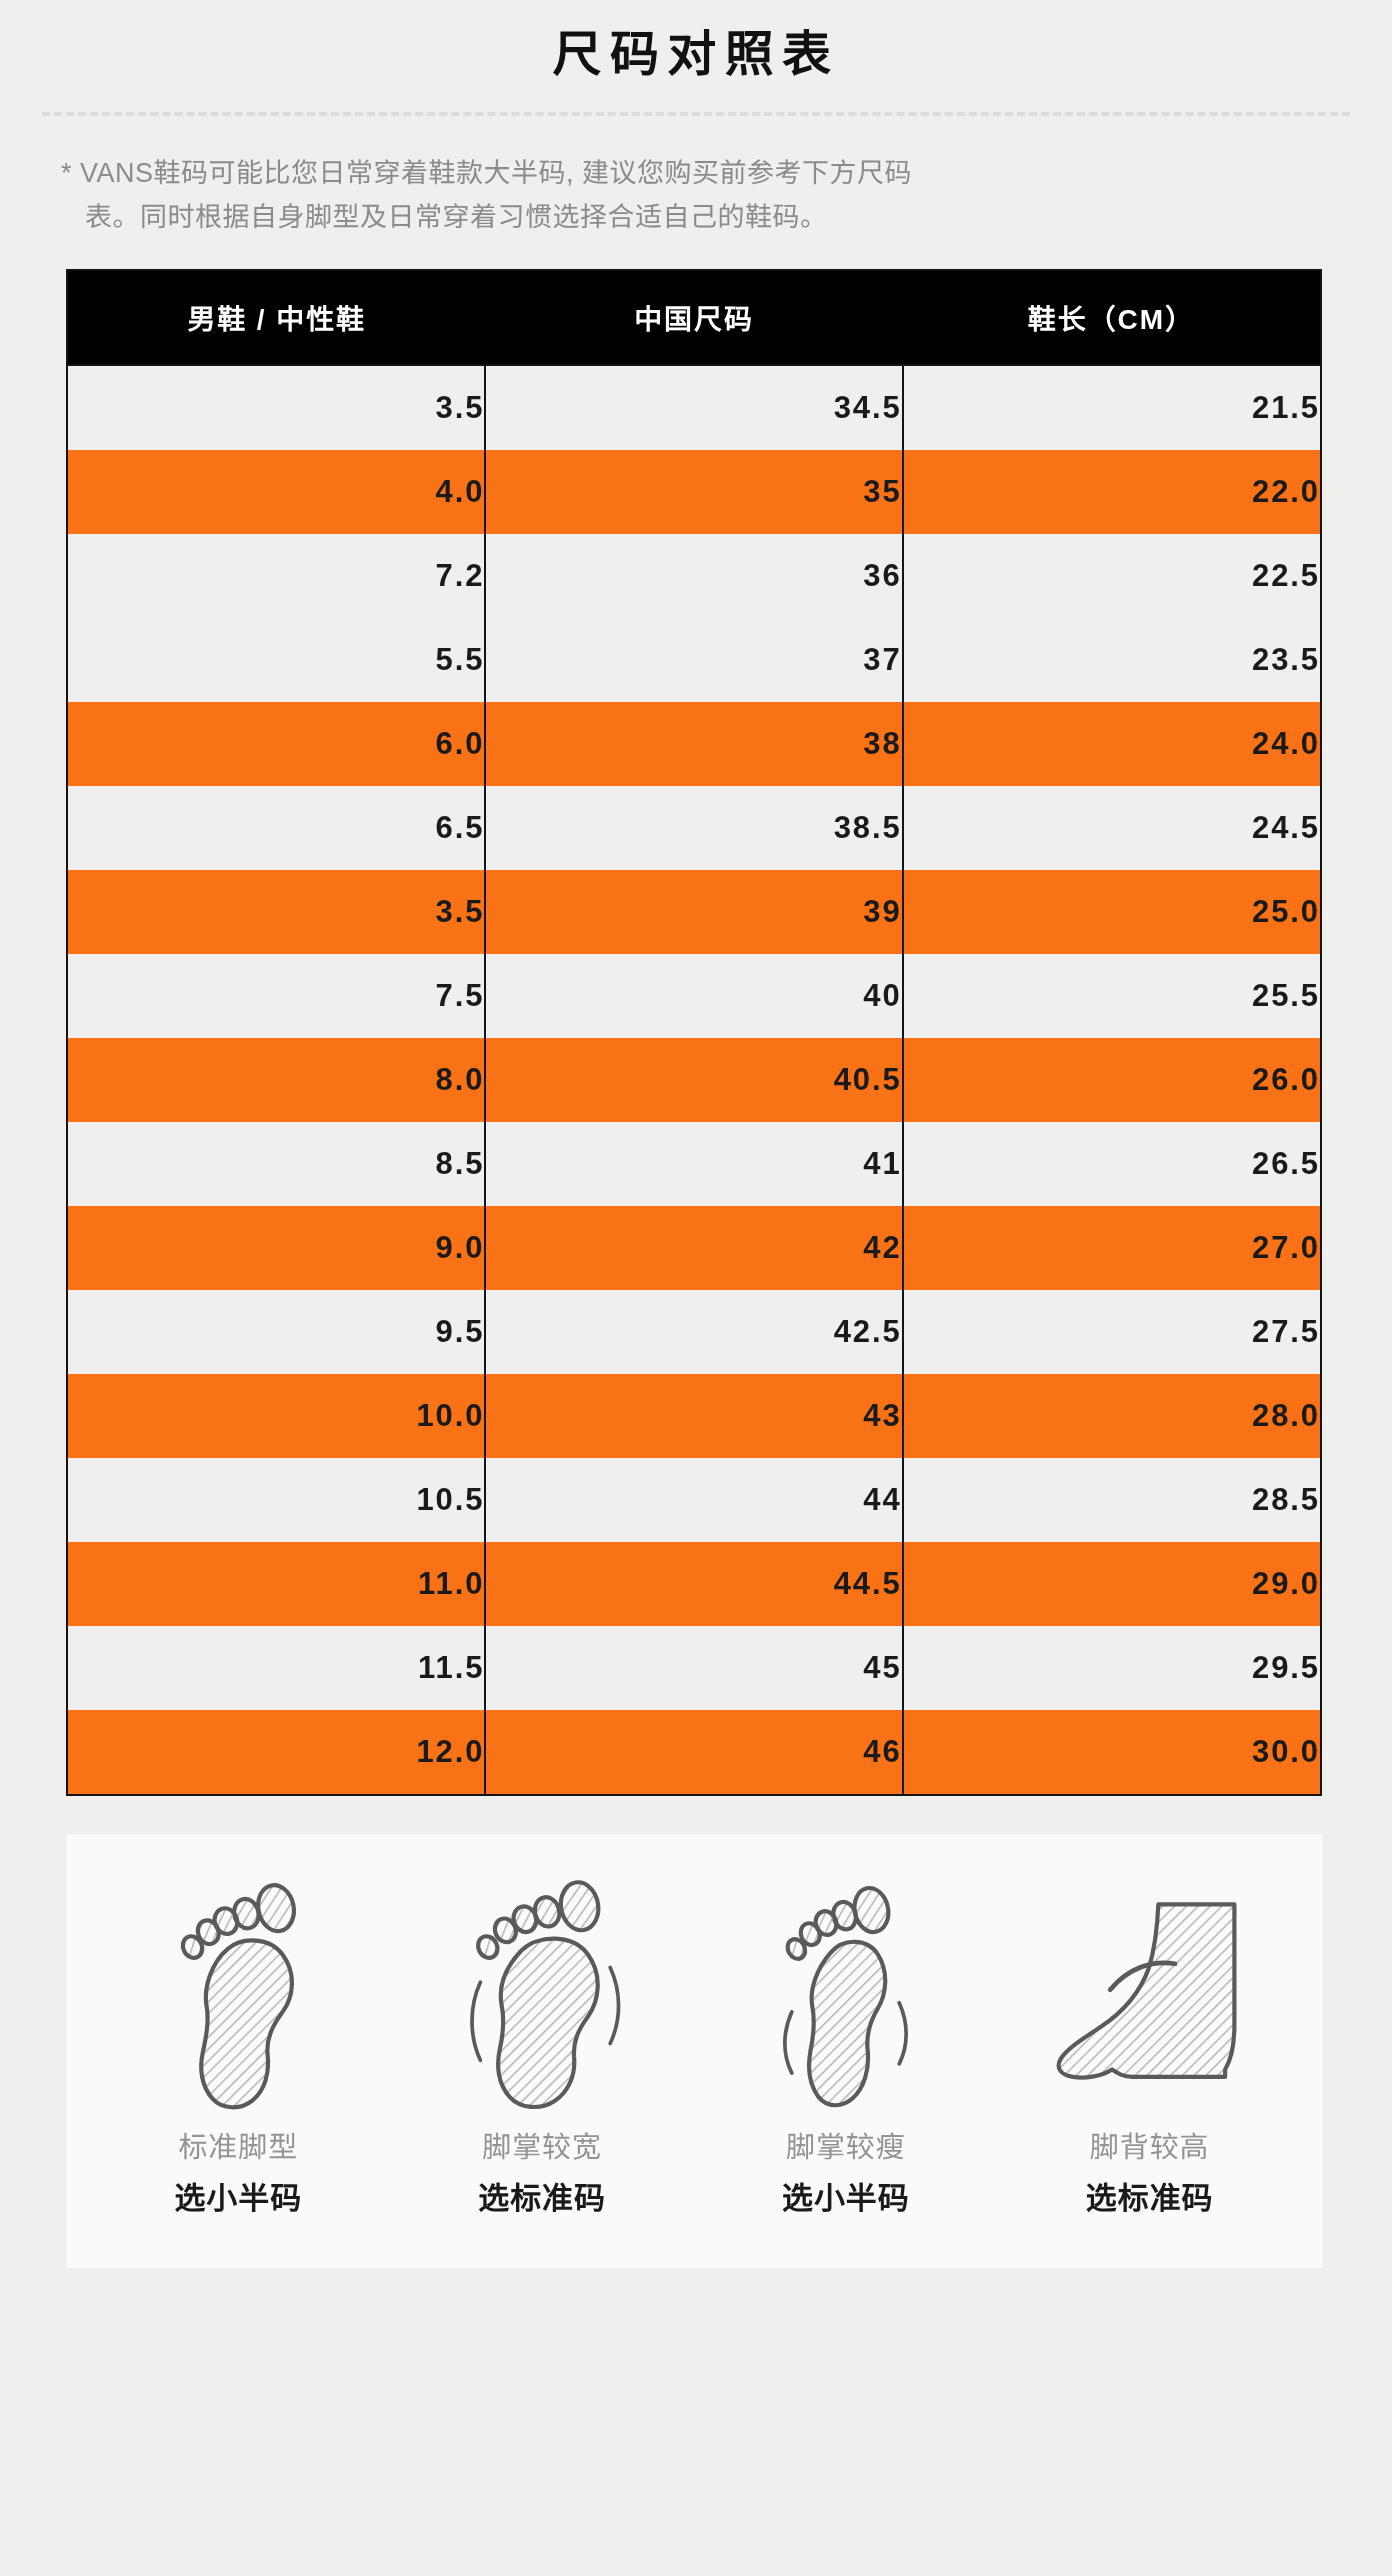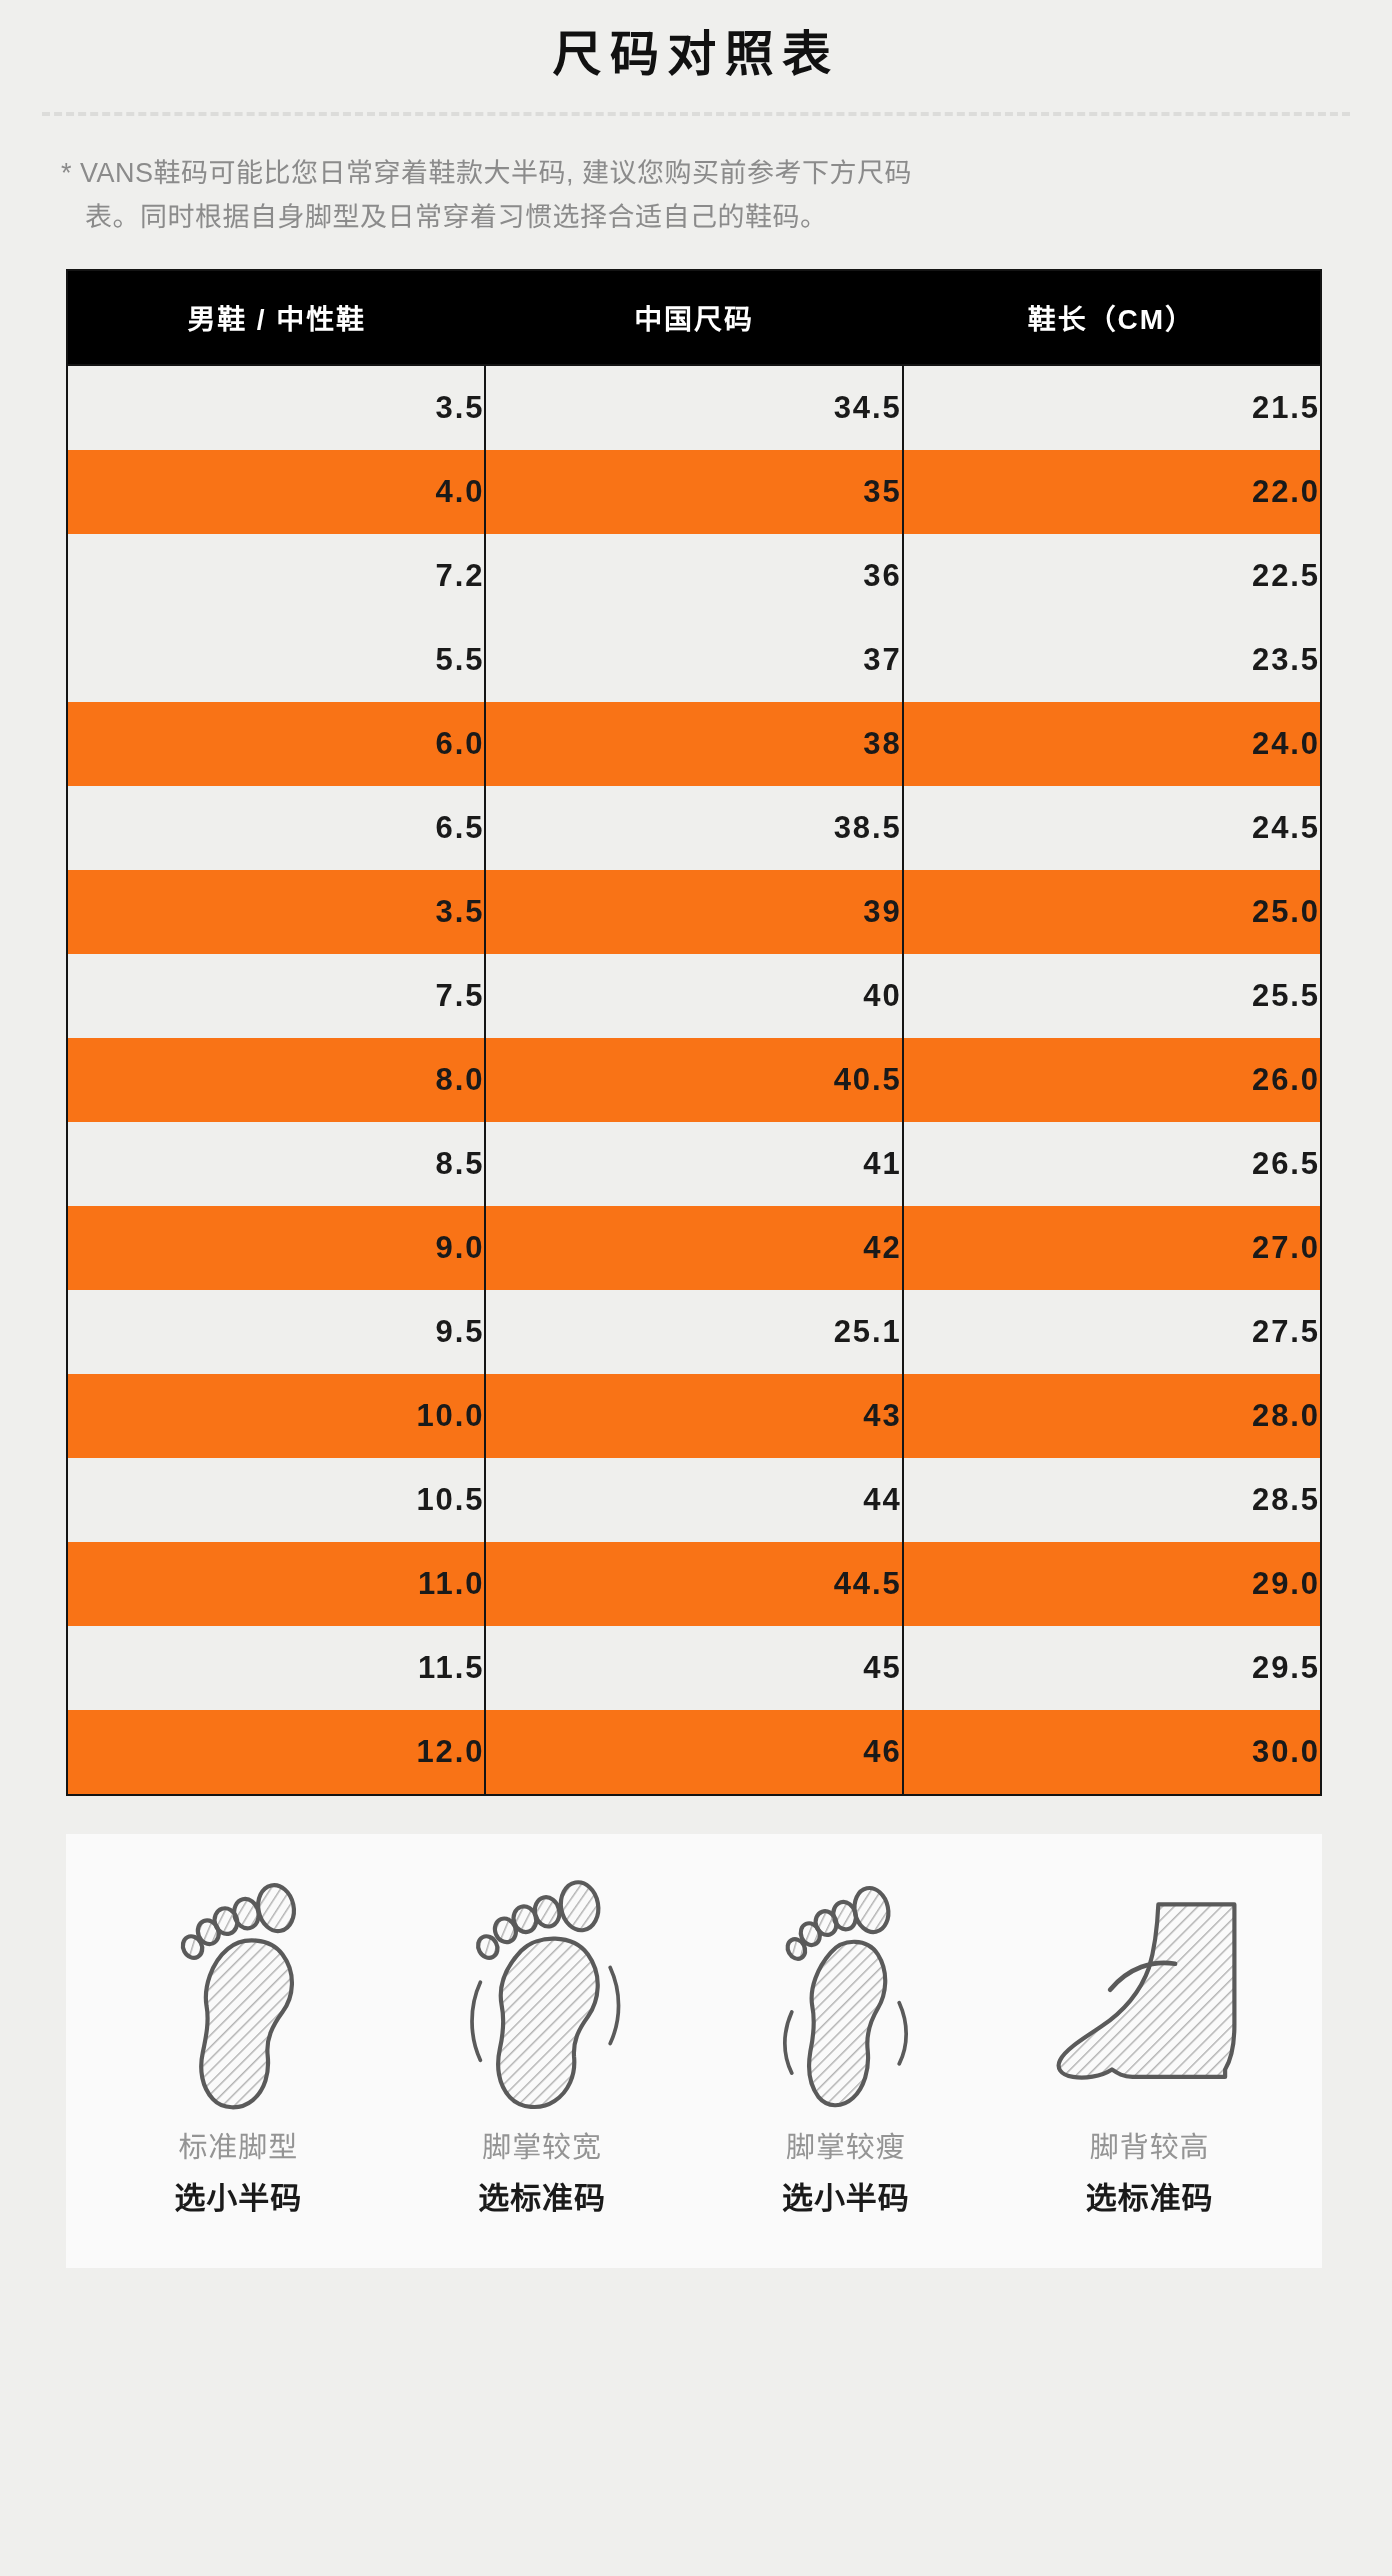--- a/index.html
+++ b/index.html
@@ -207,21 +207,21 @@
           <td>41</td>
           <td>26.5</td>
         </tr>
         <tr class="row-dark">
           <td>9.0</td>
           <td>42</td>
           <td>27.0</td>
         </tr>
         <tr class="row-light">
           <td>9.5</td>
-          <td>25.1</td>
+          <td>42.5</td>
           <td>27.5</td>
         </tr>
         <tr class="row-dark">
           <td>10.0</td>
           <td>43</td>
           <td>28.0</td>
         </tr>
         <tr class="row-light">
           <td>10.5</td>
           <td>44</td>

